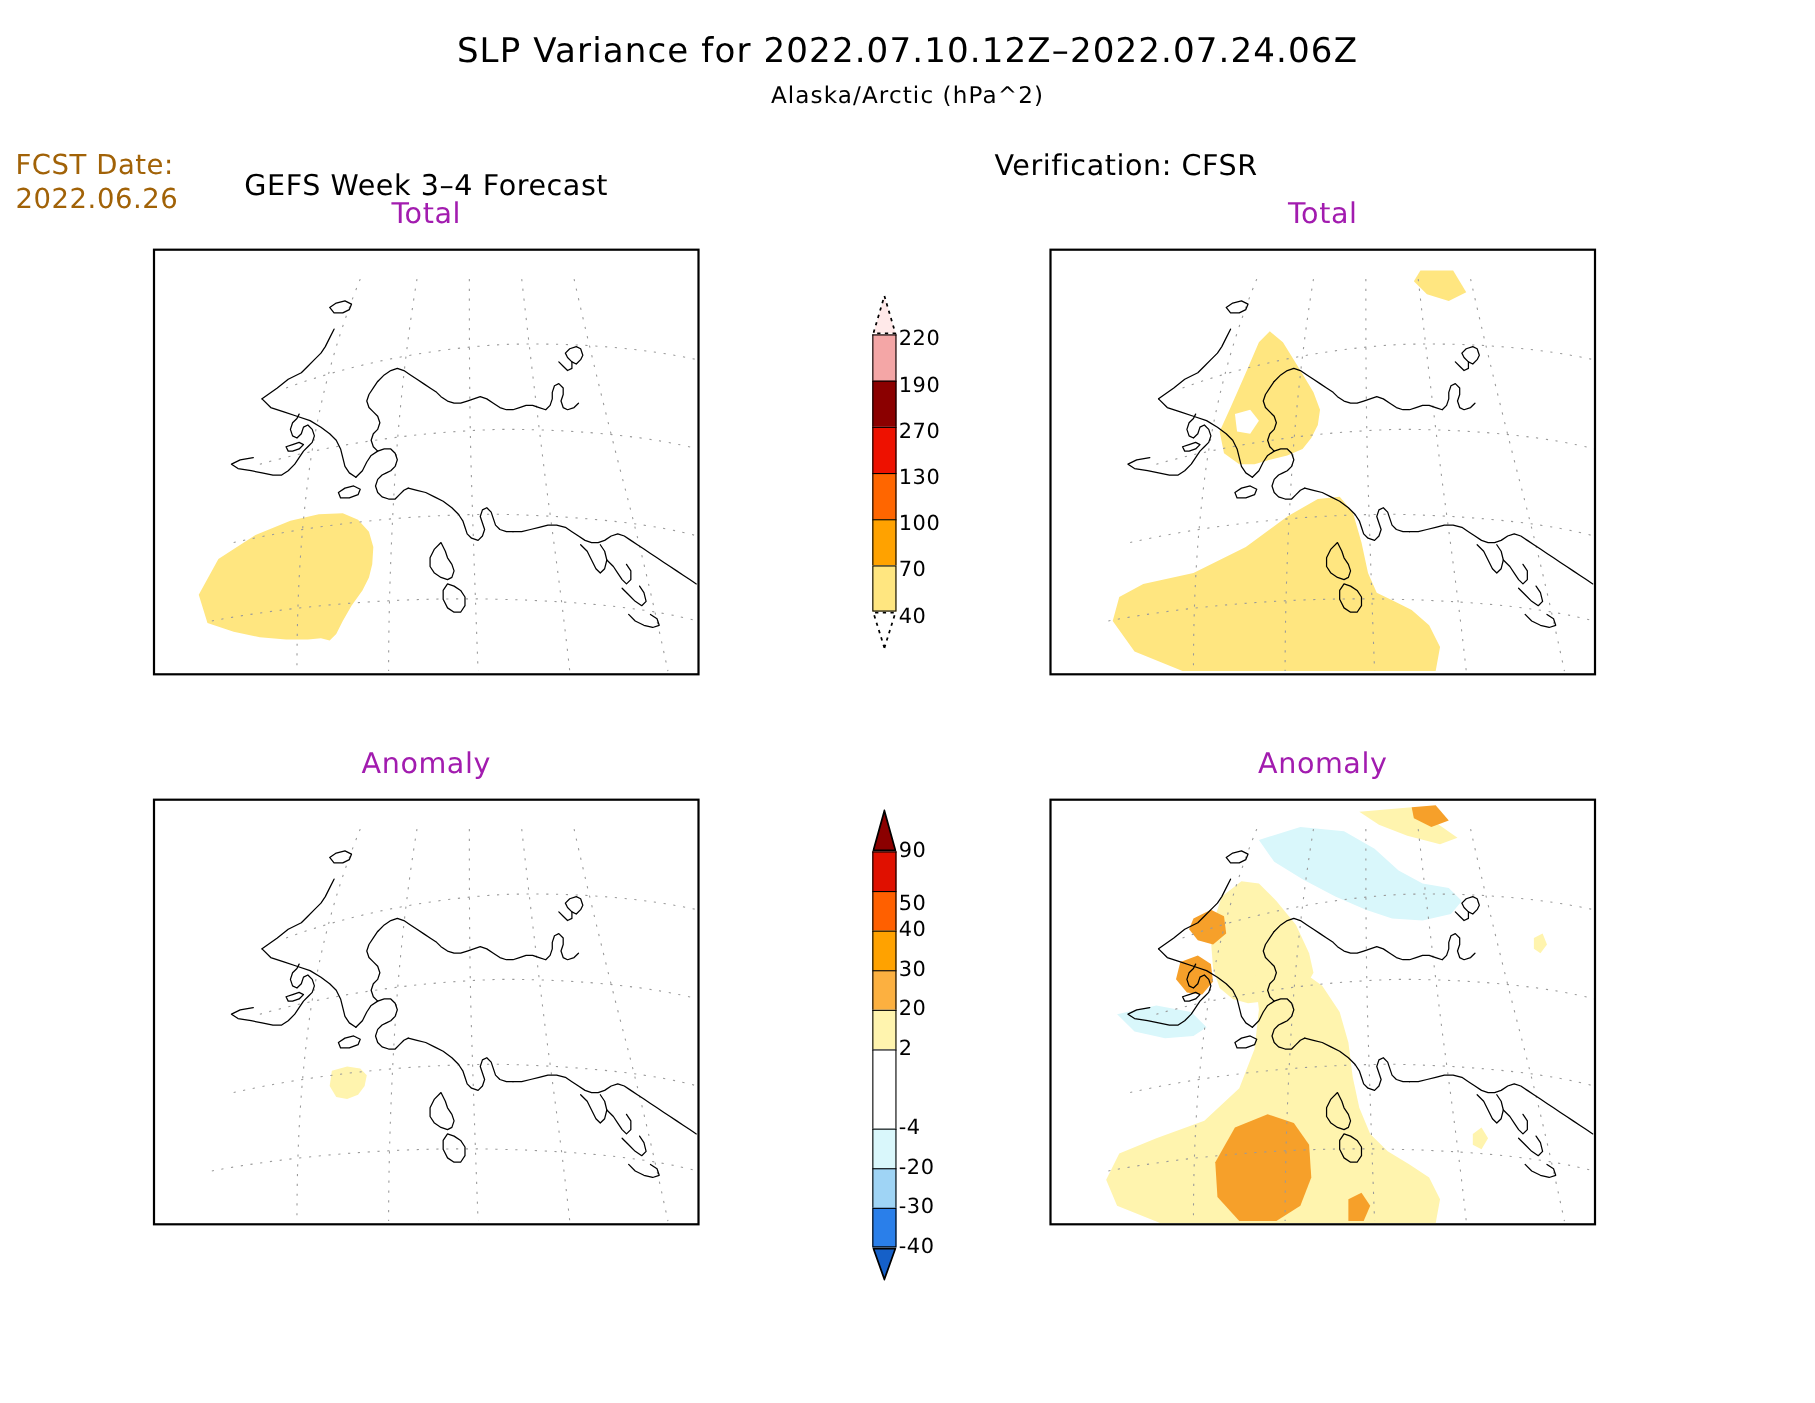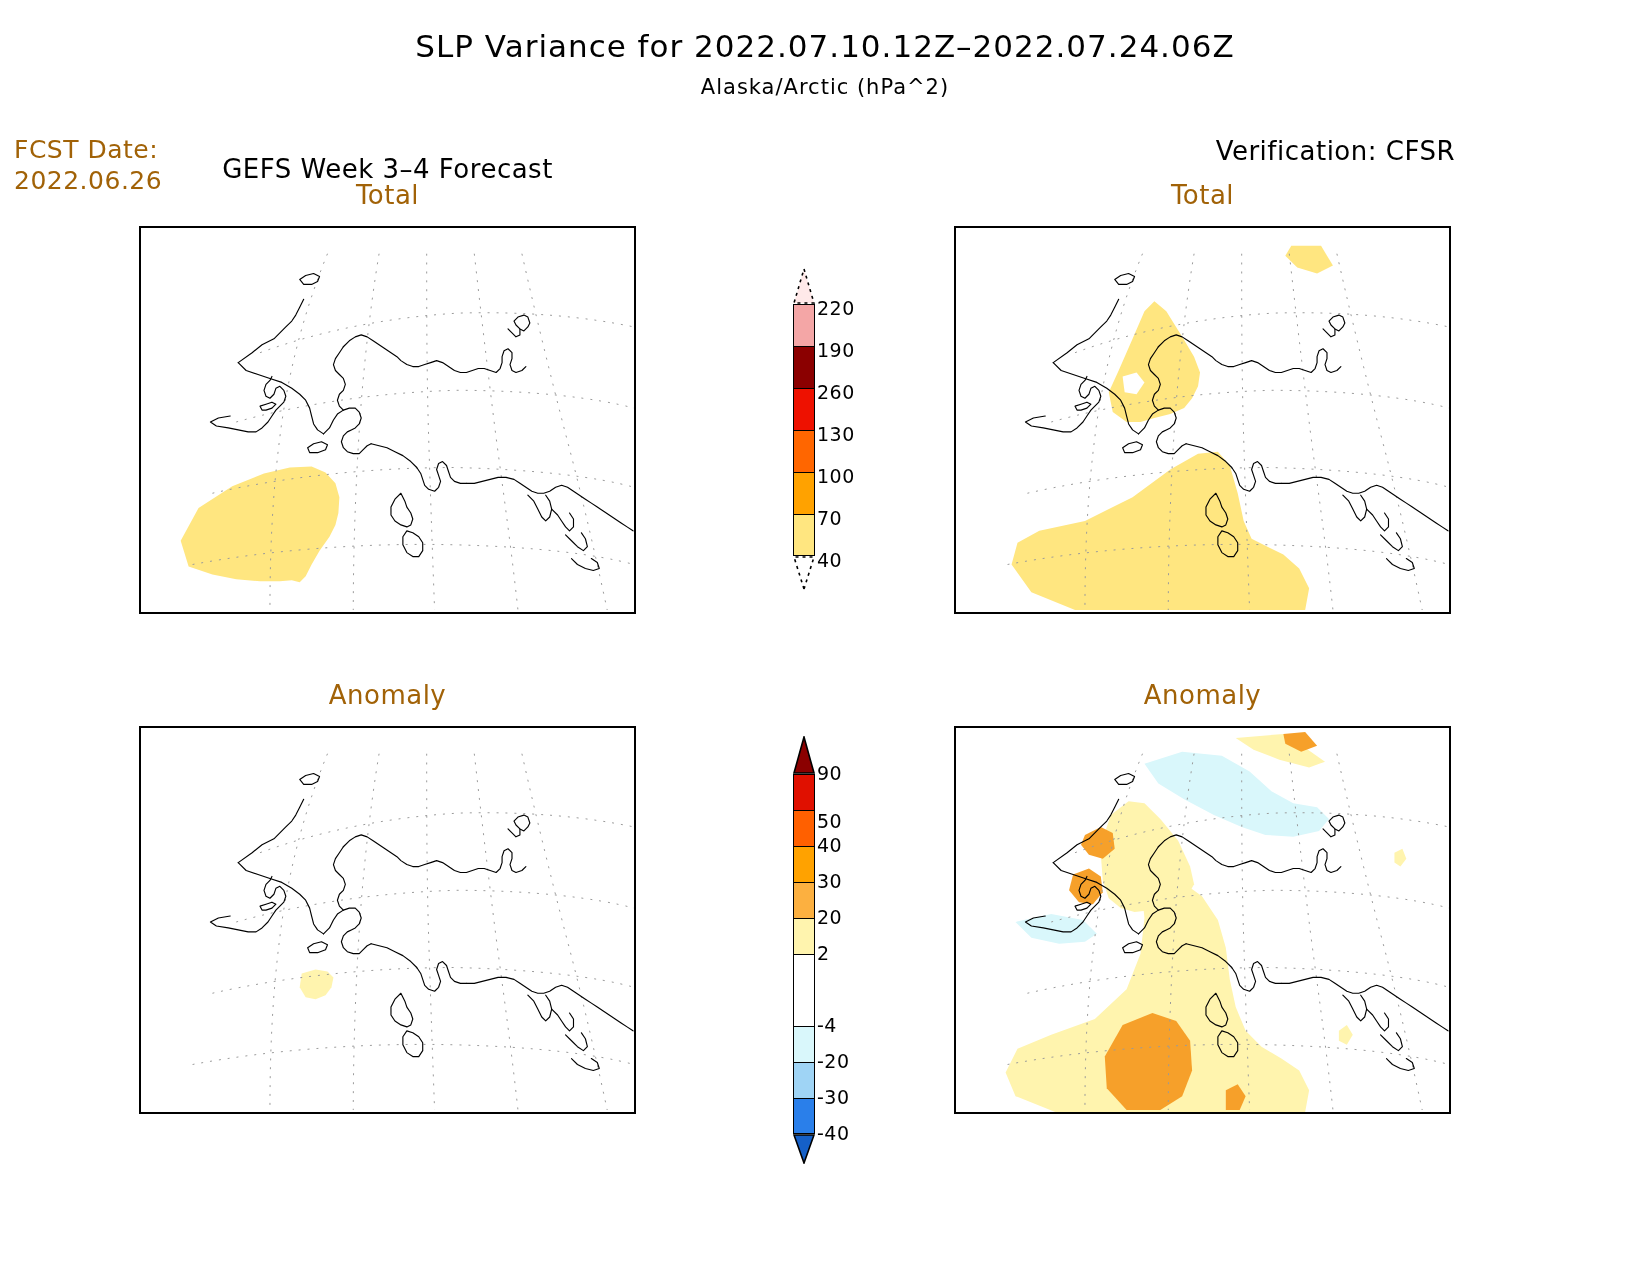--- a/index.html
+++ b/index.html
@@ -3,22 +3,22 @@
 <meta charset="utf-8">
 <style>
   html,body{margin:0;padding:0;background:#ffffff;}
   body{width:1650px;height:1275px;position:relative;overflow:hidden;
        font-family:"DejaVu Sans","Liberation Sans",sans-serif;color:#000;}
   .abs{position:absolute;}
   #title-line1{left:0;top:28px;width:1650px;text-align:center;font-size:31px;letter-spacing:1px;}
   #title-line2{left:0;top:75px;width:1650px;text-align:center;font-size:21px;letter-spacing:1px;}
   #fcst-block{left:14px;top:134px;font-size:25px;color:#a16207;line-height:1.24;letter-spacing:0.5px;}
   #left-header{left:135px;top:136px;width:505px;text-align:center;font-size:26px;letter-spacing:0.5px;margin-top:18px;}
-  #right-header{left:950px;top:136px;width:505px;text-align:right;font-size:26px;letter-spacing:0.5px;}
-  .panel-title{width:505px;text-align:center;font-size:26px;color:#a16207;letter-spacing:0.5px;}
+  #right-header{left:904px;top:136px;width:505px;text-align:left;font-size:26px;letter-spacing:0.5px;}
+  .panel-title{width:505px;text-align:center;font-size:26px;color:#a21caf;letter-spacing:0.5px;}
   #t-tl{left:135px;top:180px;}
   #t-tr{left:950px;top:180px;}
   #t-bl{left:135px;top:680px;}
   #t-br{left:950px;top:680px;}
   .map-panel{border:2px solid #000;background:#fff;overflow:hidden;box-sizing:border-box;}
   #panel-tl{left:139px;top:226px;width:497px;height:388px;}
   #panel-tr{left:954px;top:226px;width:497px;height:388px;}
   #panel-bl{left:139px;top:726px;width:497px;height:388px;}
   #panel-br{left:954px;top:726px;width:497px;height:388px;}
   .map-svg{display:block;width:100%;height:100%;}
@@ -237,21 +237,21 @@
     <div class="cseg top-cap" style="height:42px;background:#ee1100"></div>
     <div class="cseg top-cap" style="height:42px;background:#ff6600"></div>
     <div class="cseg top-cap" style="height:42px;background:#ffa200"></div>
     <div class="cseg top-cap bot-cap" style="height:42px;background:#ffe680"></div>
     <svg width="22" height="34" style="display:block">
       <polygon points="11,33 21,1 1,1" fill="#ffffff" stroke="#000" stroke-width="1.6" stroke-dasharray="3 4"></polygon>
     </svg>
 
     <span class="ctick" style="top:29px">220</span>
     <span class="ctick" style="top:71px">190</span>
-    <span class="ctick" style="top:113px">260</span>
+    <span class="ctick" style="top:113px">270</span>
     <span class="ctick" style="top:155px">130</span>
     <span class="ctick" style="top:197px">100</span>
     <span class="ctick" style="top:239px">70</span>
     <span class="ctick" style="top:281px">40</span>
   </div>
 </div>
 
 <div class="cbar-wrap" id="cbar-anom">
   <div class="cbar-col">
     <svg width="22" height="38" style="display:block">

